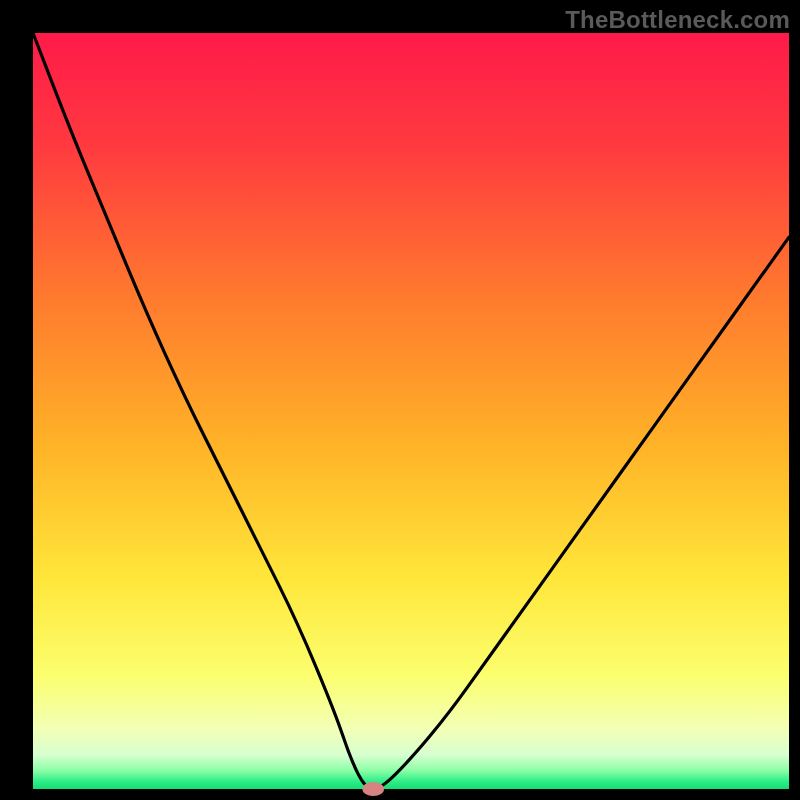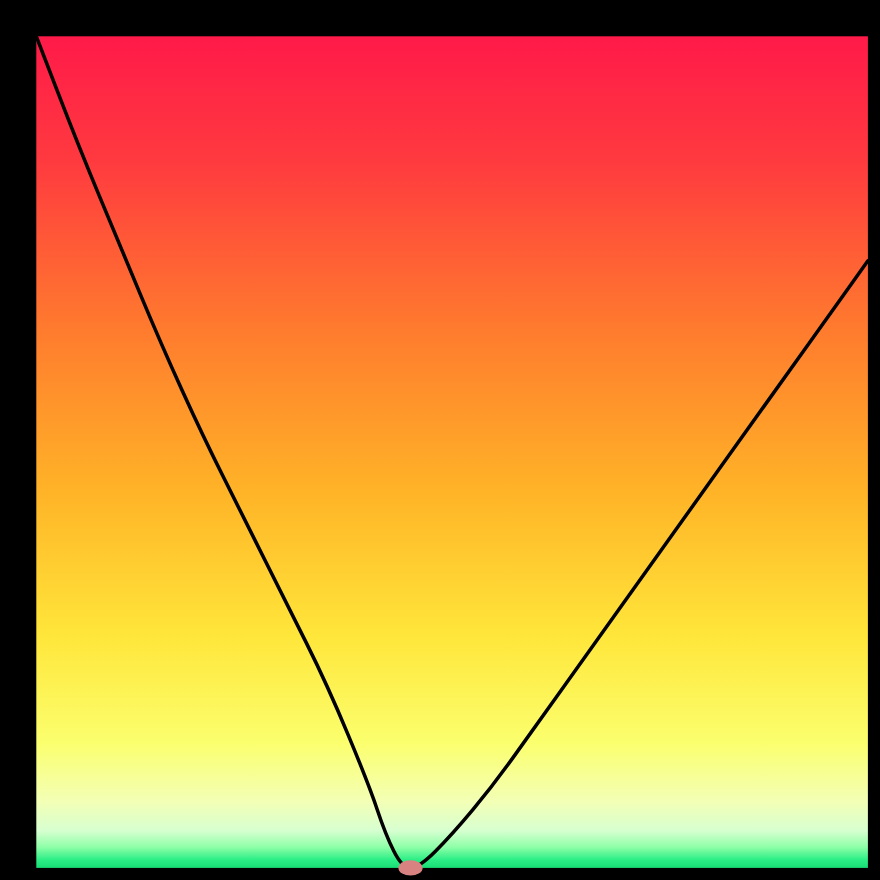--- a/index.html
+++ b/index.html
@@ -27,20 +27,21 @@
     user-select: none;
   }
   svg {
     display: block;
   }
 </style>
 </head>
 <body>
 
 <div class="chart-wrap">
+  <div class="watermark">TheBottleneck.com</div>
   <svg id="chart-svg" width="800" height="800" viewBox="0 0 800 800">
     <defs>
       <linearGradient id="bg-grad" x1="0" y1="0" x2="0" y2="1">
           <stop offset="0%" stop-color="#ff1a49"></stop>
           <stop offset="15%" stop-color="#ff3a3f"></stop>
           <stop offset="35%" stop-color="#ff7a2e"></stop>
           <stop offset="55.00000000000001%" stop-color="#ffb427"></stop>
           <stop offset="72%" stop-color="#ffe63a"></stop>
           <stop offset="85%" stop-color="#fbff6e"></stop>
           <stop offset="92%" stop-color="#f3ffb5"></stop>

